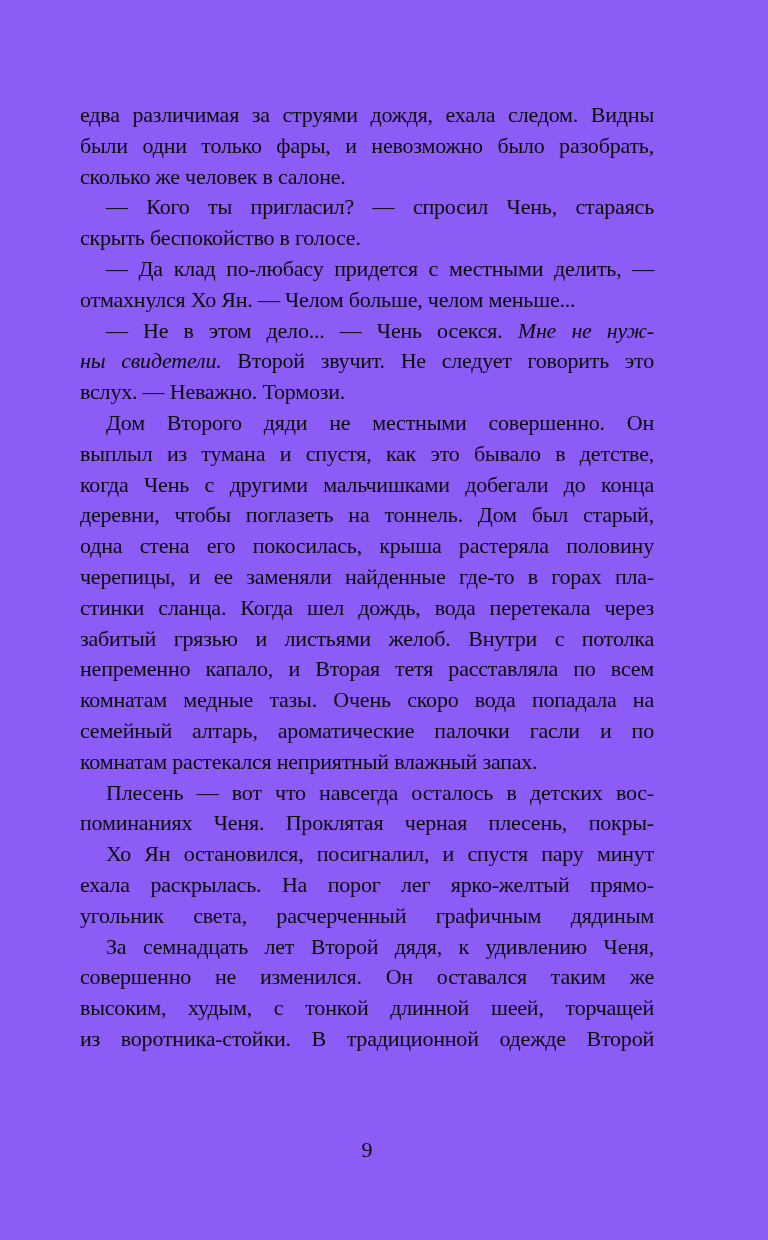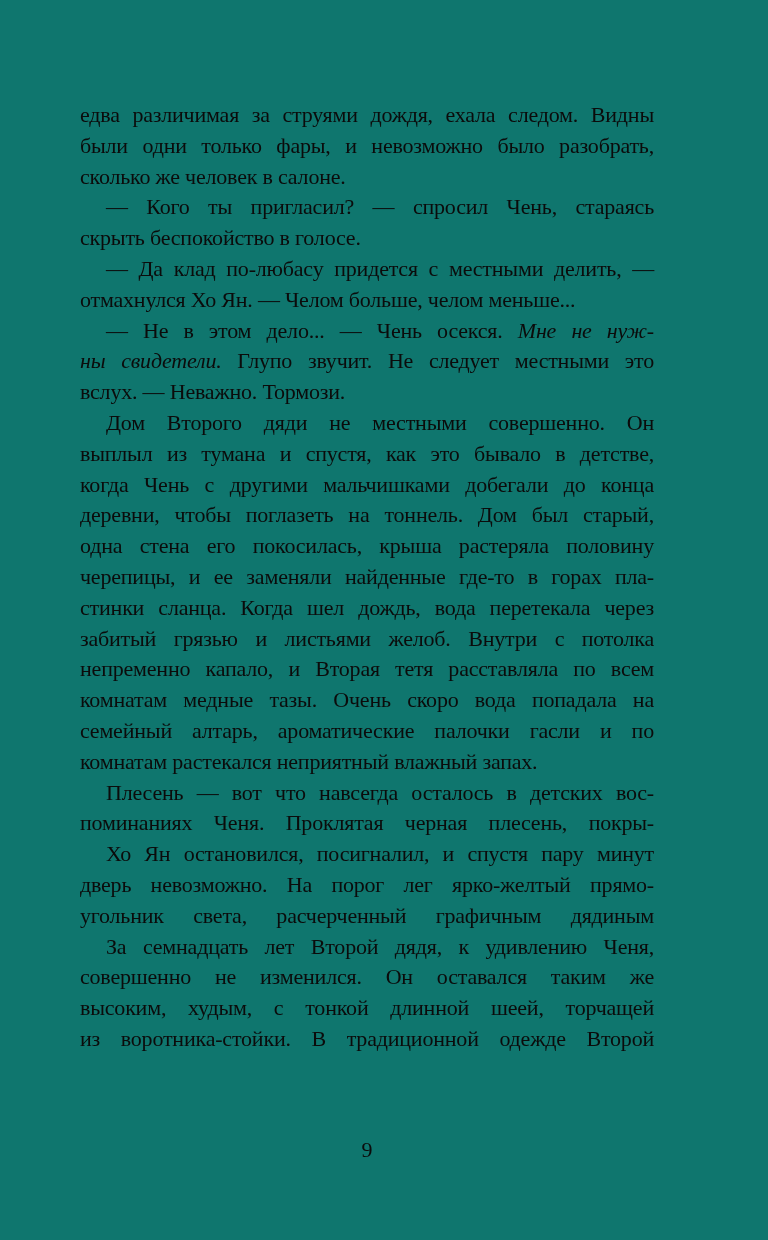--- a/index.html
+++ b/index.html
@@ -4,21 +4,21 @@
 <style>
   html, body {
     margin: 0;
     padding: 0;
     background: #ffffff;
   }
   .page {
     position: relative;
     width: 768px;
     height: 1240px;
-    background: #0f766e;
+    background: #8b5cf6;
     overflow: hidden;
     font-family: "Liberation Serif", "DejaVu Serif", serif;
     color: #0b0b0b;
   }
   .text-block {
     position: absolute;
     left: 80px;
     top: 100px;
     width: 574px;
   }
@@ -55,38 +55,38 @@
 <div class="page">
   <div class="text-block">
       <div class="text-line j"><span>едва различимая за струями дождя, ехала следом. Видны</span></div>
       <div class="text-line j"><span>были одни только фары, и невозможно было разобрать,</span></div>
       <div class="text-line"><span>сколько же человек в салоне.</span></div>
       <div class="text-line j ind"><span>— Кого ты пригласил? — спросил Чень, стараясь</span></div>
       <div class="text-line"><span>скрыть беспокойство в голосе.</span></div>
       <div class="text-line j ind"><span>— Да клад по-любасу придется с местными делить, —</span></div>
       <div class="text-line"><span>отмахнулся Хо Ян. — Челом больше, челом меньше...</span></div>
       <div class="text-line j ind"><span>— Не в этом дело... — Чень осекся. </span><span class="it">Мне не нуж-</span></div>
-      <div class="text-line j"><span class="it">ны свидетели.</span><span> Глупо звучит. Не следует местными это</span></div>
+      <div class="text-line j"><span class="it">ны свидетели.</span><span> Второй звучит. Не следует говорить это</span></div>
       <div class="text-line"><span>вслух. — Неважно. Тормози.</span></div>
       <div class="text-line j ind"><span>Дом Второго дяди не местными совершенно. Он</span></div>
       <div class="text-line j"><span>выплыл из тумана и спустя, как это бывало в детстве,</span></div>
       <div class="text-line j"><span>когда Чень с другими мальчишками добегали до конца</span></div>
       <div class="text-line j"><span>деревни, чтобы поглазеть на тоннель. Дом был старый,</span></div>
       <div class="text-line j"><span>одна стена его покосилась, крыша растеряла половину</span></div>
       <div class="text-line j"><span>черепицы, и ее заменяли найденные где-то в горах пла-</span></div>
       <div class="text-line j"><span>стинки сланца. Когда шел дождь, вода перетекала через</span></div>
       <div class="text-line j"><span>забитый грязью и листьями желоб. Внутри с потолка</span></div>
       <div class="text-line j"><span>непременно капало, и Вторая тетя расставляла по всем</span></div>
       <div class="text-line j"><span>комнатам медные тазы. Очень скоро вода попадала на</span></div>
       <div class="text-line j"><span>семейный алтарь, ароматические палочки гасли и по</span></div>
       <div class="text-line"><span>комнатам растекался неприятный влажный запах.</span></div>
       <div class="text-line j ind"><span>Плесень — вот что навсегда осталось в детских вос-</span></div>
       <div class="text-line j"><span>поминаниях Ченя. Проклятая черная плесень, покры-</span></div>
       <div class="text-line j ind"><span>Хо Ян остановился, посигналил, и спустя пару минут</span></div>
-      <div class="text-line j"><span>дверь невозможно. На порог лег ярко-желтый прямо-</span></div>
+      <div class="text-line j"><span>ехала раскрылась. На порог лег ярко-желтый прямо-</span></div>
       <div class="text-line j"><span>угольник света, расчерченный графичным дядиным</span></div>
       <div class="text-line j ind"><span>За семнадцать лет Второй дядя, к удивлению Ченя,</span></div>
       <div class="text-line j"><span>совершенно не изменился. Он оставался таким же</span></div>
       <div class="text-line j"><span>высоким, худым, с тонкой длинной шеей, торчащей</span></div>
       <div class="text-line j"><span>из воротника-стойки. В традиционной одежде Второй</span></div>
     </div>
   <div class="folio">9</div>
 </div>
 
 </body></html>

